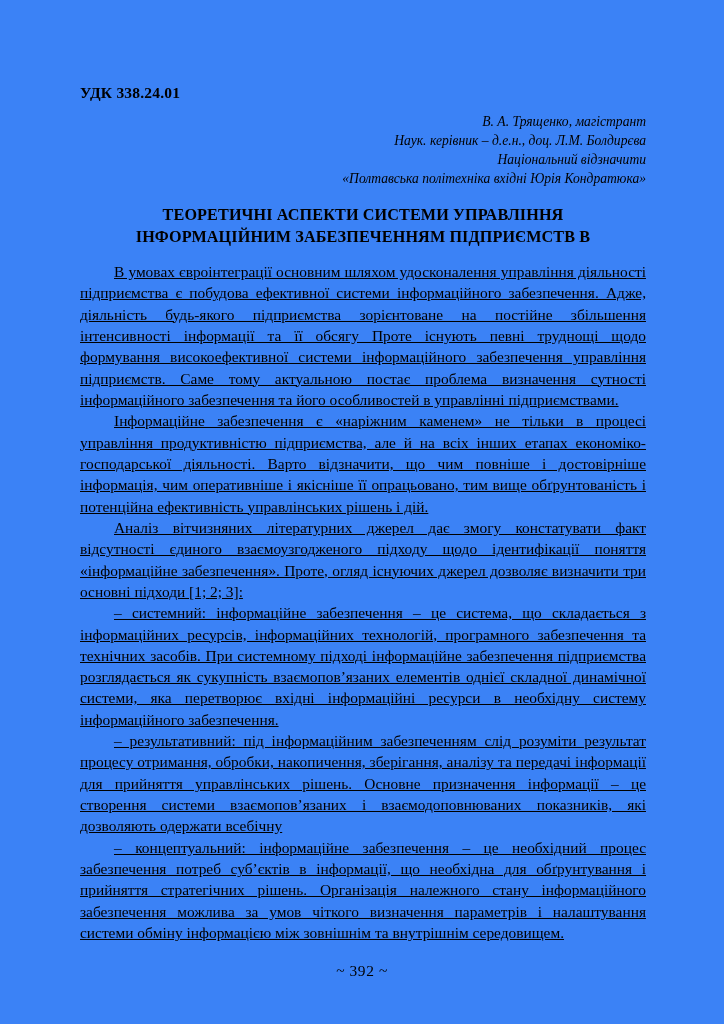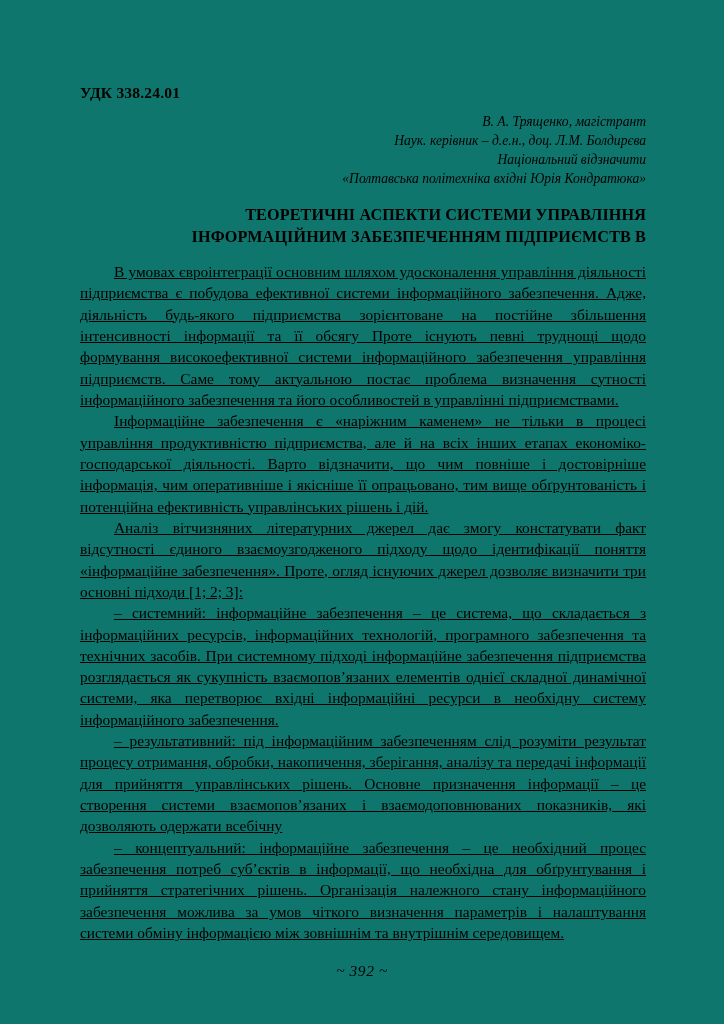--- a/index.html
+++ b/index.html
@@ -15,21 +15,21 @@
     font-family: "Liberation Serif", "DejaVu Serif", serif;
     color: #000000;
     overflow: hidden;
   }
   .page {
     position: absolute;
     left: 0;
     top: 0;
     width: 724px;
     height: 1024px;
-    background: #0f766e;
+    background: #3b82f6;
     box-sizing: border-box;
   }
   .content {
     position: absolute;
     left: 80px;
     top: 0;
     width: 566px;
   }
 
   
@@ -56,21 +56,21 @@
 
   
   .title {
     margin-top: 17px;
     text-align: center;
     font-weight: bold;
     font-size: 16.2px;
     line-height: 1.32;
     letter-spacing: 0.1px;
   }
-  .title > div { display: block; text-align: right; }
+  .title > div { display: block; }
 
   
   .body {
     margin-top: 13px;
     font-size: 15.4px;
     line-height: 1.385;
     text-align: justify;
     text-justify: inter-word;
     hyphens: none;
     text-decoration: underline;
@@ -84,21 +84,20 @@
 
   
   .footer {
     position: absolute;
     left: 0;
     top: 962px;
     width: 724px;
     text-align: center;
     font-size: 15.4px;
     letter-spacing: 0.6px;
-    font-style: italic;
   }
 </style>
 </head>
 <body>
 
 <div class="page">
 
   <div class="content">
 
     <div class="udk">УДК 338.24.01</div>

